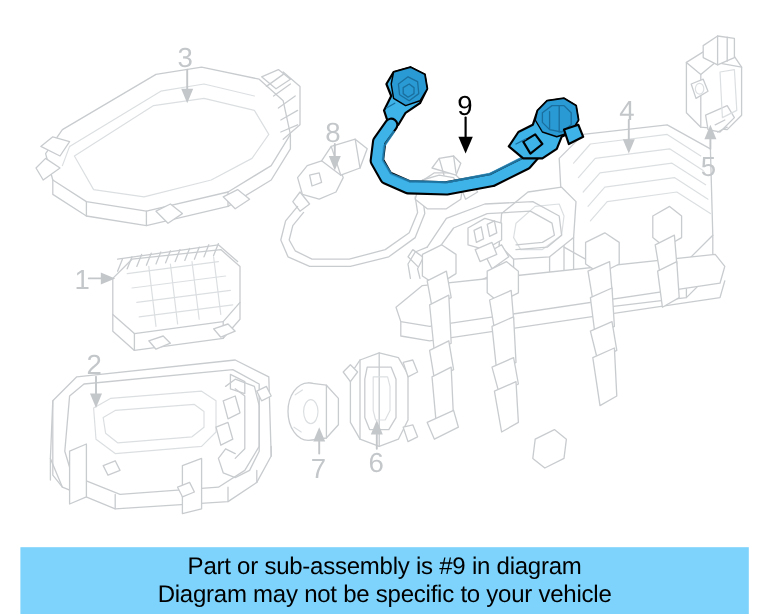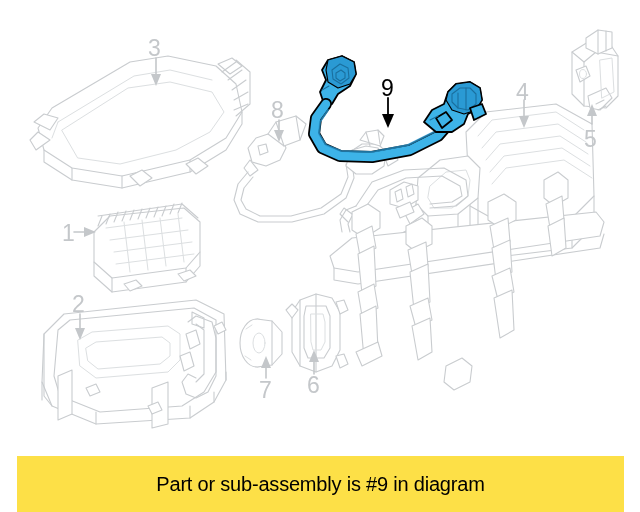--- a/index.html
+++ b/index.html
@@ -22,21 +22,21 @@
     height: 512px;
   }
 
   
   #disclaimer-banner {
     position: absolute;
     left: 17px;
     top: 456px;
     width: 607px;
     height: 56px;
-    background: #fde047;
+    background: #7dd3fc;
     display: flex;
     flex-direction: column;
     align-items: center;
     justify-content: center;
     box-sizing: border-box;
   }
   #disclaimer-banner .banner-line {
     color: #000000;
     font-family: "Liberation Sans", sans-serif;
     font-size: 20px;
@@ -303,13 +303,14 @@
     <text class="txt" x="307" y="393">6</text>
     <text class="txt" x="271" y="118">8</text>
     <text class="txt" x="516" y="100">4</text>
     <text class="txt" x="584" y="147">5</text>
     <text class="txt9" x="381" y="96">9</text>
   </g>
 </svg>
 
 <div id="disclaimer-banner">
   <div class="banner-line">Part or sub-assembly is #9 in diagram</div>
+  <div class="banner-line">Diagram may not be specific to your vehicle</div>
 </div>
 
 </body></html>

